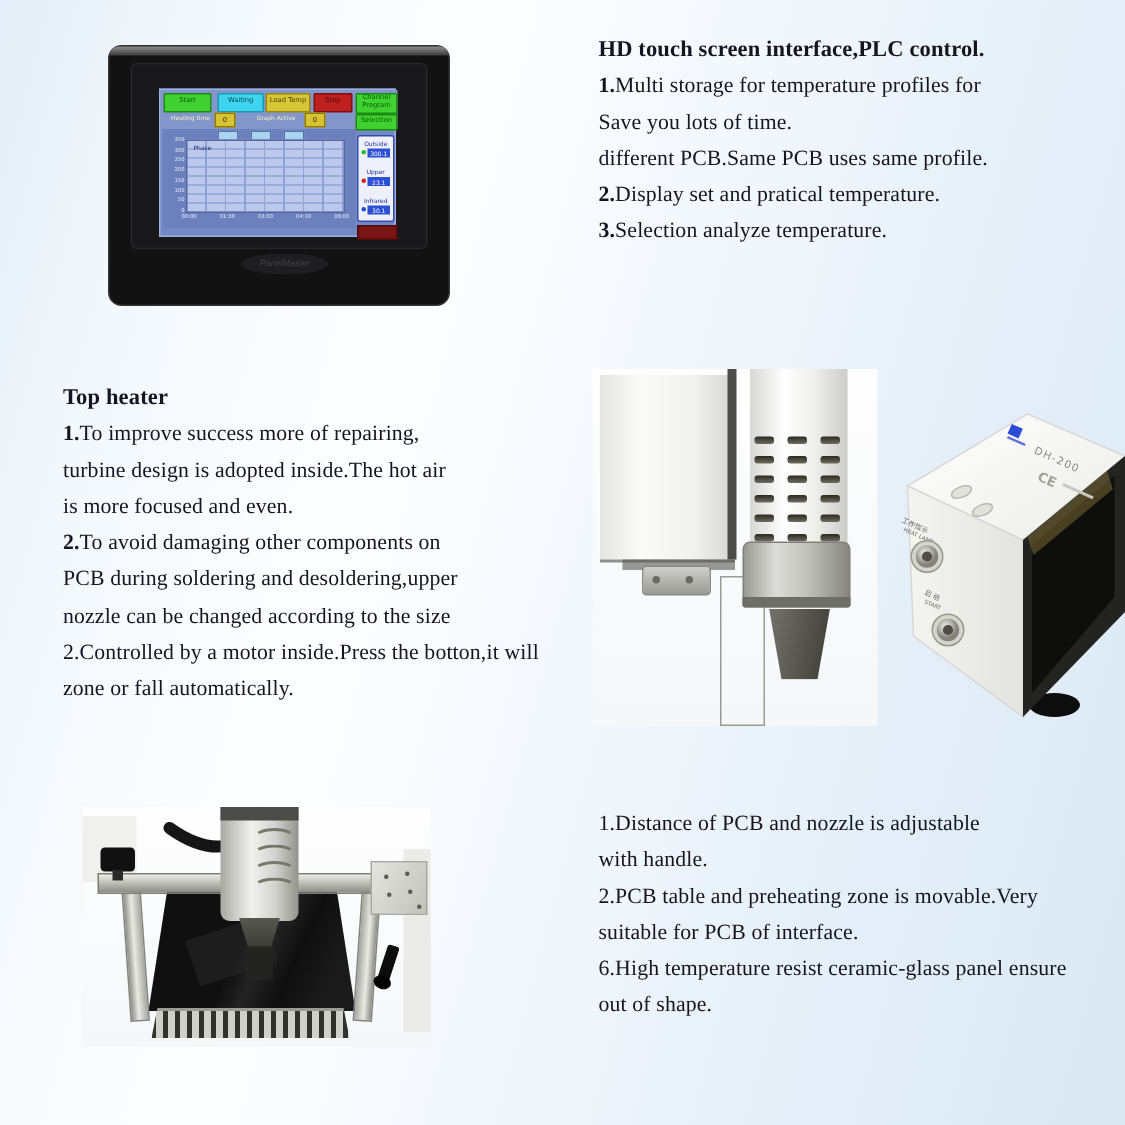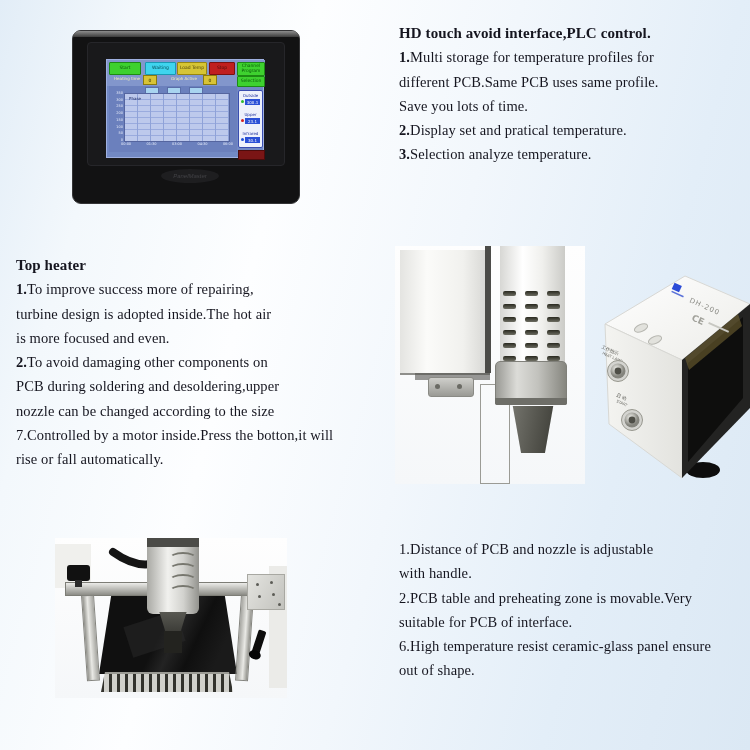--- a/index.html
+++ b/index.html
@@ -143,38 +143,38 @@
       <div class="ro-lab" style="top:40px;">Infrared</div>
       <div class="dot" style="top:47px;background:#1f4fd8;"></div>
       <div class="ro-val" style="top:46px;">30.1</div>
     </div>
     <div class="abs stopbtn"></div>
   </div>
   <div class="abs brandoval">PanelMaster</div>
 </div>
 
 <div class="tb" style="left:399px;top:21px;width:345px;">
-  <p class="title">HD touch avoid interface,PLC control.</p>
+  <p class="title">HD touch screen interface,PLC control.</p>
   <p><b>1.</b><span>Multi storage for temperature profiles for</span></p>
+  <p><b></b><span>Save you lots of time.</span></p>
   <p><b></b><span>different PCB.Same PCB uses same profile.</span></p>
-  <p><b></b><span>Save you lots of time.</span></p>
   <p><b>2.</b><span>Display set and pratical temperature.</span></p>
   <p><b>3.</b><span>Selection analyze temperature.</span></p>
 </div>
 
-<div class="tb" style="left:16px;top:253px;width:360px;">
+<div class="tb" style="left:42px;top:253px;width:360px;">
   <p class="title">Top heater</p>
   <p><b>1.</b><span>To improve success more of repairing,</span></p>
   <p><b></b><span>turbine design is adopted inside.The hot air</span></p>
   <p><b></b><span>is more focused and even.</span></p>
   <p><b>2.</b><span>To avoid damaging other components on</span></p>
   <p><b></b><span>PCB during soldering and desoldering,upper</span></p>
   <p><b></b><span>nozzle can be changed according to the size</span></p>
-  <p><b></b><span>7.Controlled by a motor inside.Press the botton,it will</span></p>
-  <p><b></b><span>rise or fall automatically.</span></p>
+  <p><b></b><span>2.Controlled by a motor inside.Press the botton,it will</span></p>
+  <p><b></b><span>zone or fall automatically.</span></p>
 </div>
 
 <div class="photo photo-heater">
   <div class="abs ph-panel"></div>
   <div class="abs ph-under"></div>
   <div class="abs ph-clamp">
       <i style="left:6px;"></i>
       <i style="left:28px;"></i>
     </div>
   <div class="abs ph-gap"></div>

